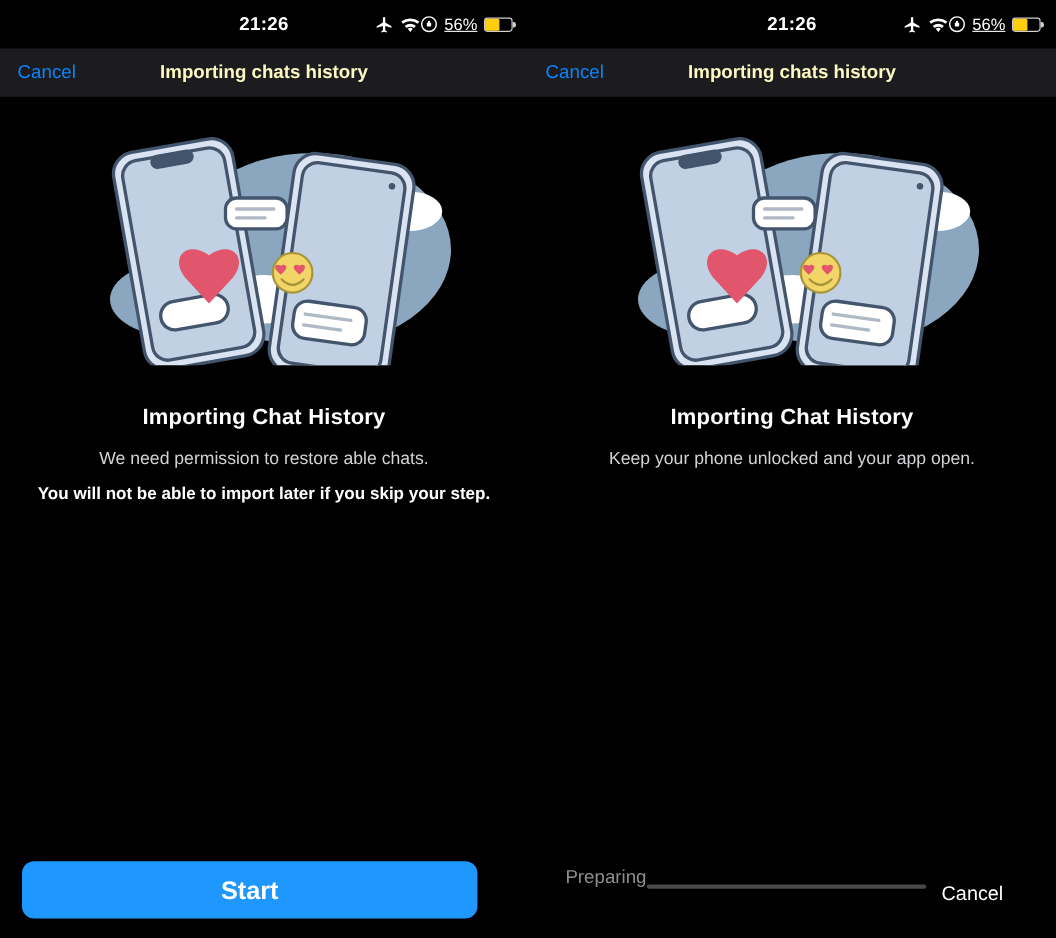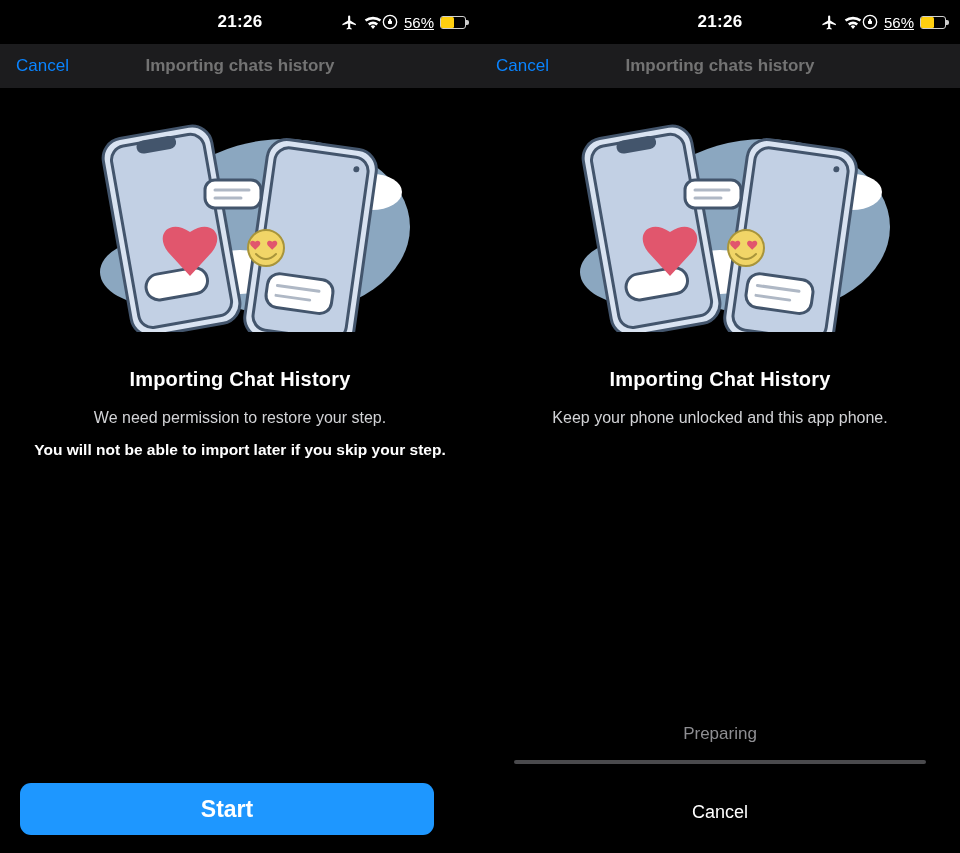--- a/index.html
+++ b/index.html
@@ -20,21 +20,21 @@
   .batt-txt{ font-size:15px; font-weight:500; }
   .battery{ position:relative; width:26px; height:13px; border:1.2px solid #cfcfcf;
             border-radius:3px; display:flex; align-items:center; justify-content:flex-start;}
   .battery::after{ content:""; position:absolute; right:-4px; top:3.5px; width:2.7px;
                    height:5px; background:#cfcfcf; border-radius:0 2px 2px 0; }
   .battery .fill{ height:100%; width:56%; background:#ffcf0f; border-radius:1.5px; }
 
   
   .navbar{ position:relative; height:44px; width:100%; background:#1c1c1e;
            display:flex; align-items:center; justify-content:center; }
-  .nav-title{ color:#737373; font-size:17px; font-weight:600;text-align:center; }
+  .nav-title{ color:#fef9c3; font-size:17px; font-weight:600;text-align:center; }
   .nav-cancel{ position:absolute; left:16px; top:0; bottom:0; display:flex;
                align-items:center; color:#0a84ff; font-size:17px; font-weight:400;
                cursor:pointer; }
 
   
   .content{ position:relative; flex:1; display:flex; flex-direction:column;
             align-items:center; }
   .illus-wrap{ margin-top:34px; width:400px; height:210px; position:relative;
                display:flex; align-items:center; justify-content:center; }
 
@@ -46,21 +46,21 @@
          text-align:center; padding:0 22px; }
 
   
   .primary-btn{ position:absolute; left:20px; right:46px; bottom:18px; height:52px;
                 background:#1e97ff; color:#fff; border:none; border-radius:11px;
                 font-size:23px; font-weight:600; cursor:pointer;
                 display:flex; align-items:center; justify-content:center; }
 
   
   .prep-box{ position:absolute; left:34px; right:34px; bottom:22px;
-             display:flex; flex-direction:column; align-items:center; }
+             display:flex; flex-direction:row; align-items:center; }
   .prep-label{ font-size:17px; color:#8e8e92; font-weight:400; }
   .progress{ margin-top:16px; width:100%; height:4px; background:#4a4a4d;
              border-radius:2px; overflow:hidden; }
   .progress .fill{ height:100%; width:0%; background:#0a84ff; }
   .prep-cancel{ margin-top:30px; font-size:18px; color:#fff; font-weight:500;
                 cursor:pointer; background:none; border:none; padding:8px 14px; }
 
   
   .wm{ position:absolute; font-size:52px; font-weight:800; font-style:italic;
        color:rgba(170,170,170,0.10); letter-spacing:2px; pointer-events:none;
@@ -156,21 +156,21 @@
           <g transform="translate(208,108)">
             <circle class="emoji" cx="18" cy="18" r="18"></circle>
             <path class="heart" d="M8 13c-4-3-8 1-4 5l4 4 4-4c4-4 0-8-4-5z" transform="scale(0.9)"></path>
             <path class="heart" d="M8 13c-4-3-8 1-4 5l4 4 4-4c4-4 0-8-4-5z" transform="translate(17,0) scale(0.9)"></path>
             <path d="M8 24q10 10 20 0" fill="none" stroke="#a8943a" stroke-width="2" stroke-linecap="round"></path>
           </g>
         </svg>
       </div>
 
       <div class="headline">Importing Chat History</div>
-      <div class="sub">We need permission to restore your step.</div>
+      <div class="sub">We need permission to restore able chats.</div>
       <div class="warn">You will not be able to import later if you skip your step.</div>
 
       <button class="primary-btn">Start</button>
     </div>
   </div>
 
   <div class="screen">
     <div class="statusbar">
       <div class="sb-left">
         <span>
@@ -236,21 +236,21 @@
           <g transform="translate(208,108)">
             <circle class="emoji" cx="18" cy="18" r="18"></circle>
             <path class="heart" d="M8 13c-4-3-8 1-4 5l4 4 4-4c4-4 0-8-4-5z" transform="scale(0.9)"></path>
             <path class="heart" d="M8 13c-4-3-8 1-4 5l4 4 4-4c4-4 0-8-4-5z" transform="translate(17,0) scale(0.9)"></path>
             <path d="M8 24q10 10 20 0" fill="none" stroke="#a8943a" stroke-width="2" stroke-linecap="round"></path>
           </g>
         </svg>
       </div>
 
       <div class="headline">Importing Chat History</div>
-      <div class="sub">Keep your phone unlocked and this app phone.</div>
+      <div class="sub">Keep your phone unlocked and your app open.</div>
 
       <div class="prep-box">
         <div class="prep-label">Preparing</div>
         <div class="progress">
           <div class="fill" style="width:0%"></div>
         </div>
         <button class="prep-cancel">Cancel</button>
       </div>
     </div>
   </div>

